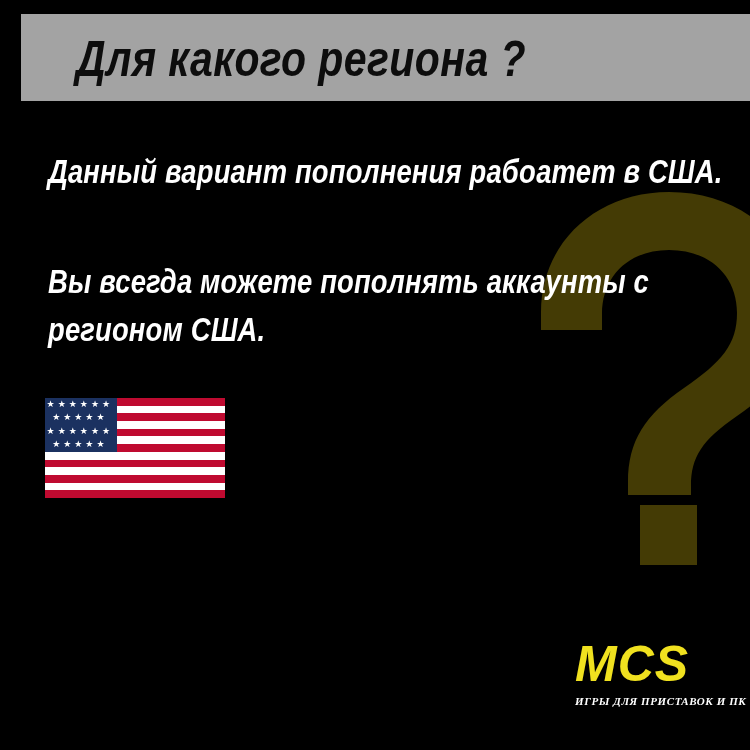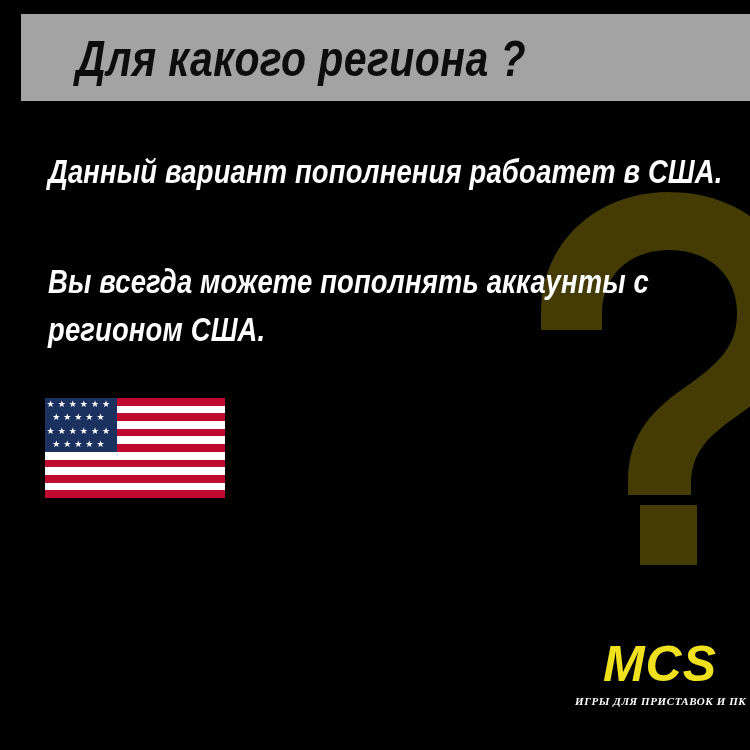--- a/index.html
+++ b/index.html
@@ -115,21 +115,20 @@
     left: 575px;
     top: 638px;
     width: 170px;
     height: 80px;
   }
   .logo-word {
     position: absolute;
     left: 0;
     top: 0;
     width: 170px;
-    text-align: center;
     font-family: "Liberation Sans Narrow", "Liberation Sans", sans-serif;
     font-size: 50px;
     line-height: 52px;
     font-weight: bold;
     font-style: italic;
     color: #f0e11f;
     letter-spacing: 1px;
   }
   .logo-tagline {
     position: absolute;

